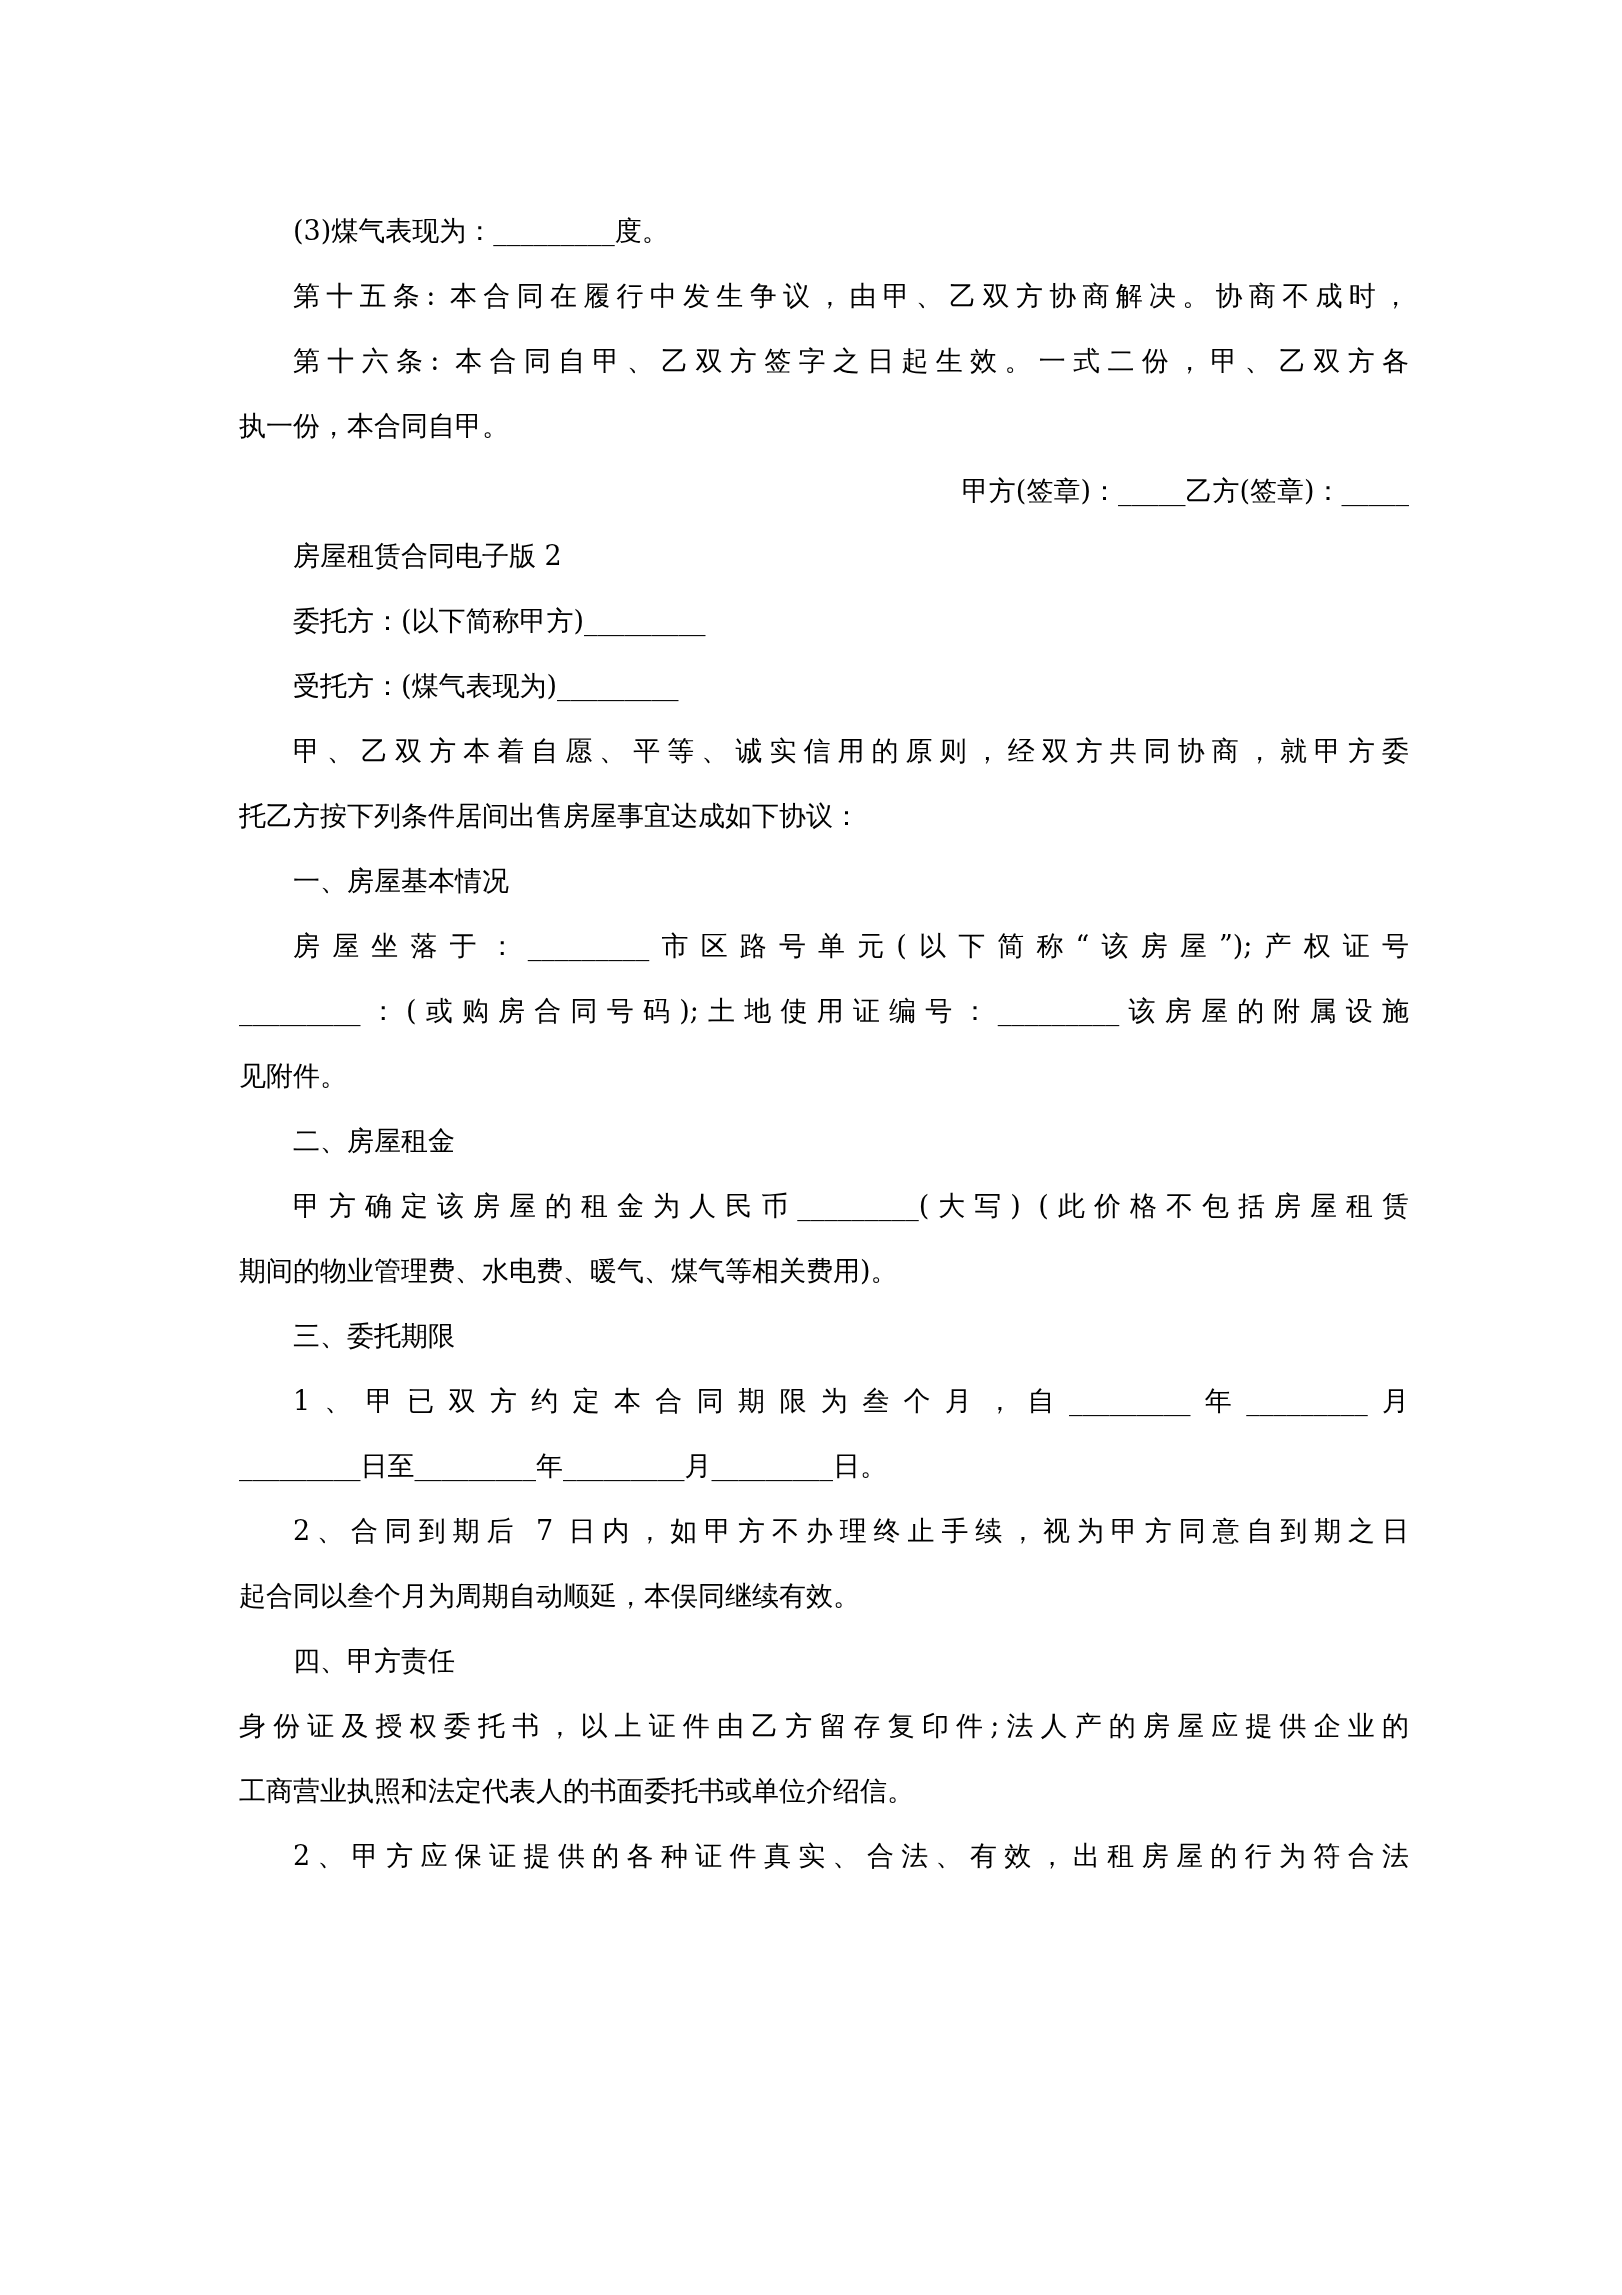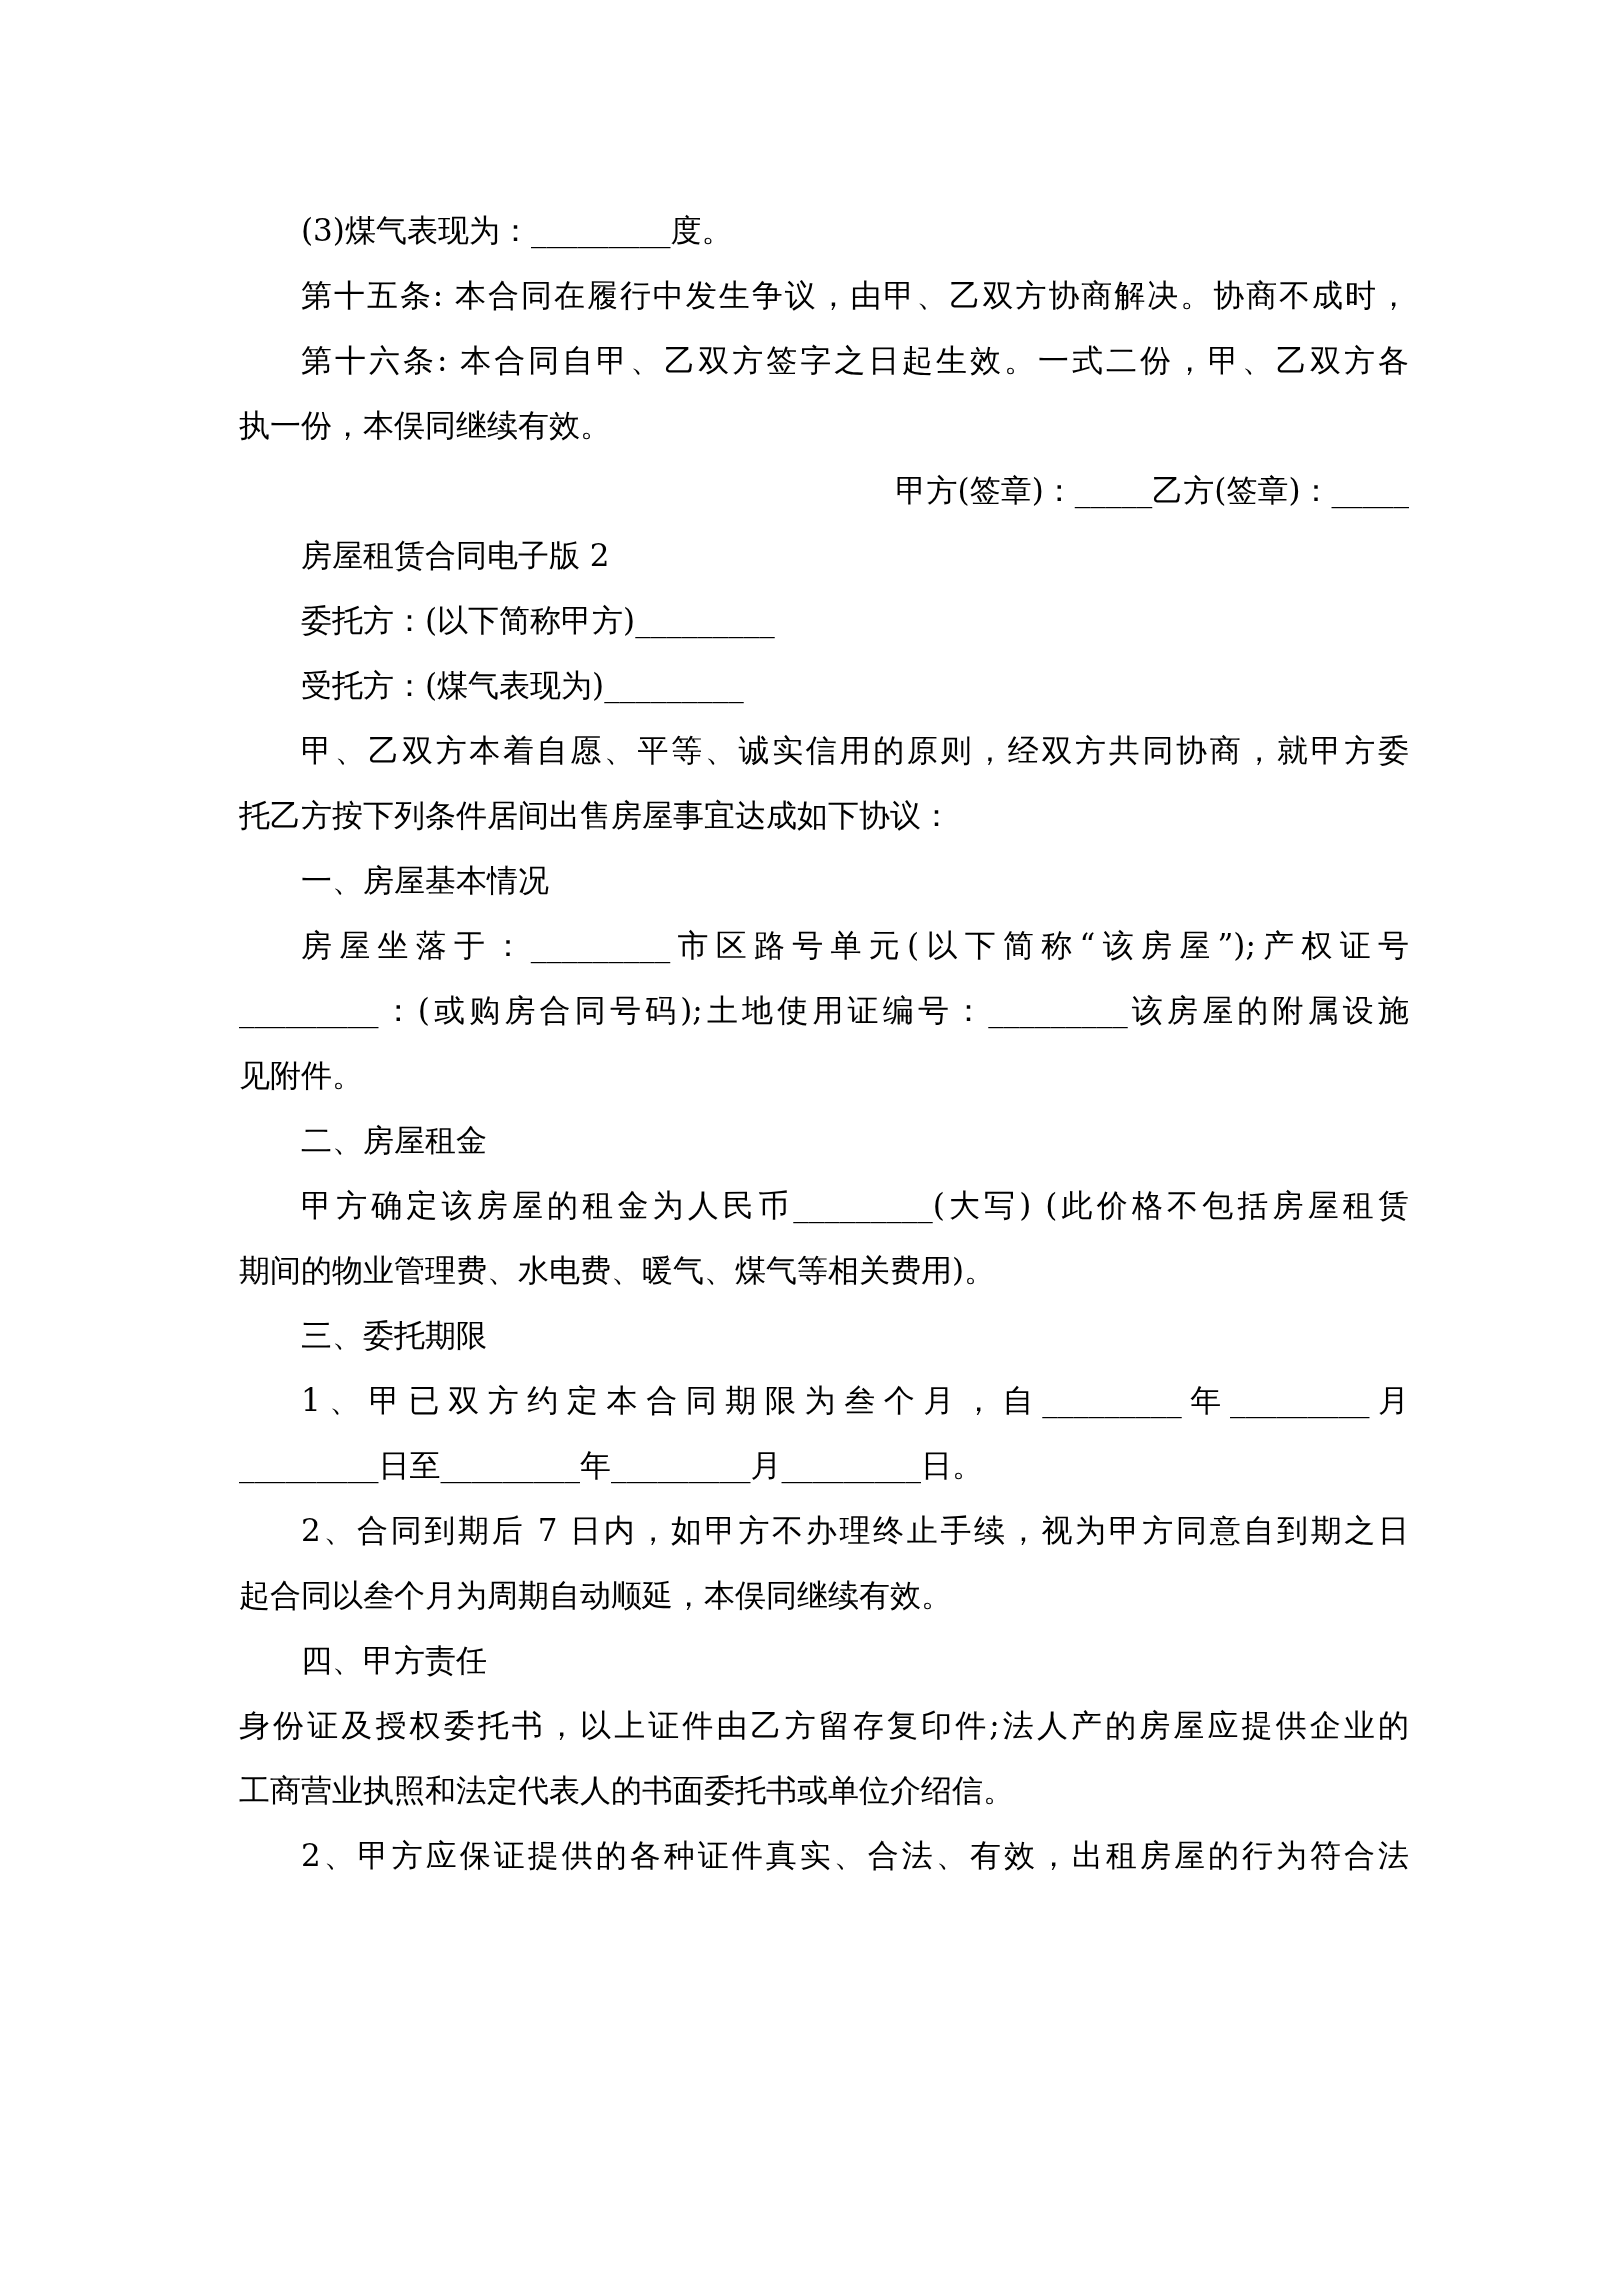--- a/index.html
+++ b/index.html
@@ -20,42 +20,42 @@
       font-family: "DejaVu Serif", "Liberation Serif", serif;
       color: #000000;
     }
     .content {
       position: absolute;
       left: 239px;
       top: 198px;
       width: 1170px;
     }
     .line {
-      font-size: 31px;
+      font-size: 27px;
       line-height: 65px;
       height: 65px;
       white-space: nowrap;
       color: #000000;
     }
     .line.justify {
       white-space: normal;
       text-align: justify;
       text-align-last: justify;
       -moz-text-align-last: justify;
     }
   </style>
 </head>
 <body>
 
 <div class="page">
   <div class="content" id="lines-container">
       <div class="line" style="text-indent: 2em;">(3)煤气表现为：_________度。</div>
       <div class="line justify" style="text-indent: 2em;">第十五条: 本合同在履行中发生争议，由甲、乙双方协商解决。协商不成时，</div>
       <div class="line justify" style="text-indent: 2em;">第十六条: 本合同自甲、乙双方签字之日起生效。一式二份，甲、乙双方各</div>
-      <div class="line" style="text-indent: 0em;">执一份，本俣同继续有效。</div>
+      <div class="line" style="text-indent: 0em;">执一份，本合同自甲。</div>
       <div class="line" style="text-indent: 2em; text-align: right;">甲方(签章)：_____乙方(签章)：_____</div>
       <div class="line" style="text-indent: 2em;">房屋租赁合同电子版 2</div>
       <div class="line" style="text-indent: 2em;">委托方：(以下简称甲方)_________</div>
       <div class="line" style="text-indent: 2em;">受托方：(煤气表现为)_________</div>
       <div class="line justify" style="text-indent: 2em;">甲、乙双方本着自愿、平等、诚实信用的原则，经双方共同协商，就甲方委</div>
       <div class="line" style="text-indent: 0em;">托乙方按下列条件居间出售房屋事宜达成如下协议：</div>
       <div class="line" style="text-indent: 2em;">一、房屋基本情况</div>
       <div class="line justify" style="text-indent: 2em;">房屋坐落于：_________市区路号单元(以下简称“该房屋”);产权证号</div>
       <div class="line justify" style="text-indent: 0em;">_________：(或购房合同号码);土地使用证编号：_________该房屋的附属设施</div>
       <div class="line" style="text-indent: 0em;">见附件。</div>

